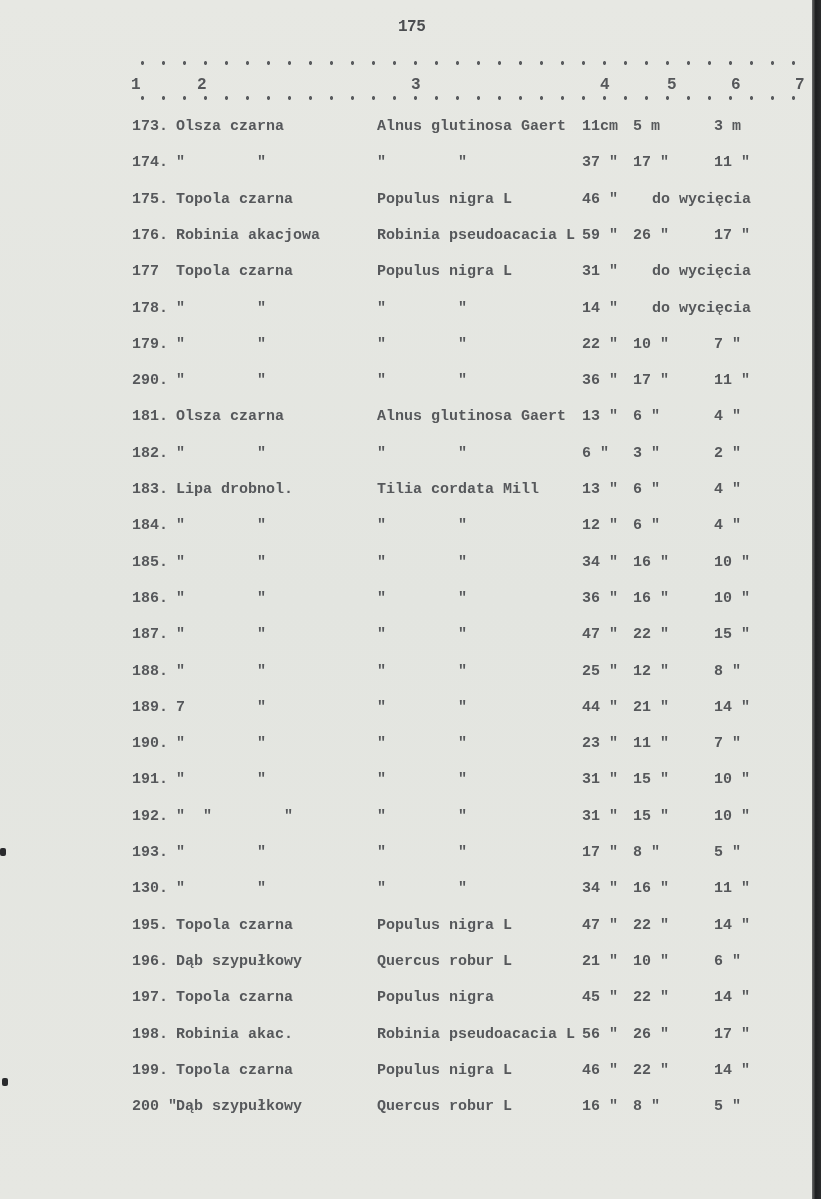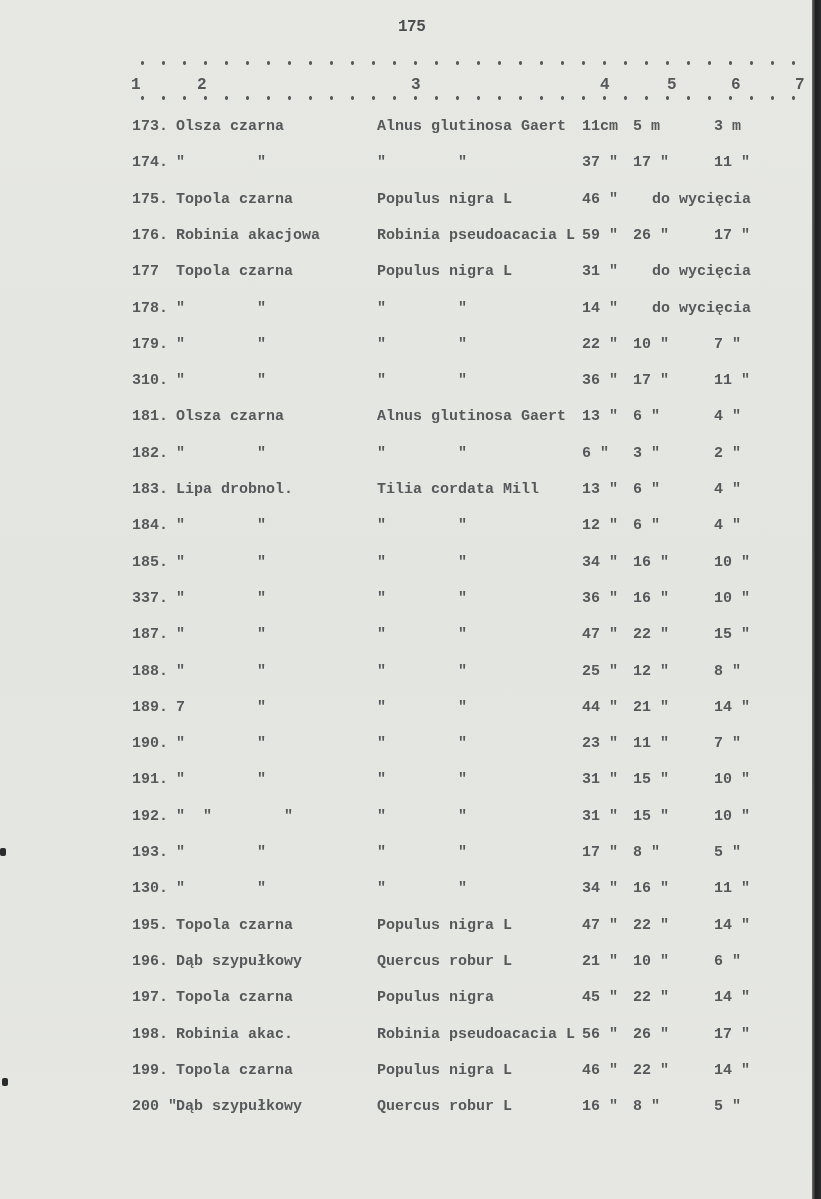--- a/index.html
+++ b/index.html
@@ -100,27 +100,27 @@
   <div class="dot-row dot-bottom"></div>
 
   <div id="rows">
       <div class="row" style="top: 118px;"><span class="c-no">173.</span><span class="c-pl">Olsza czarna</span><span class="c-lat">Alnus glutinosa Gaert</span><span class="c-4">11cm</span><span class="c-5">5 m</span><span class="c-6">3 m</span></div>
       <div class="row" style="top: 154.3px;"><span class="c-no">174.</span><span class="c-pl">"        "</span><span class="c-lat">"        "</span><span class="c-4">37 "</span><span class="c-5">17 "</span><span class="c-6">11 "</span></div>
       <div class="row" style="top: 190.6px;"><span class="c-no">175.</span><span class="c-pl">Topola czarna</span><span class="c-lat">Populus nigra L</span><span class="c-4">46 "</span><span class="c-wide">do wycięcia</span></div>
       <div class="row" style="top: 226.9px;"><span class="c-no">176.</span><span class="c-pl">Robinia akacjowa</span><span class="c-lat">Robinia pseudoacacia L</span><span class="c-4">59 "</span><span class="c-5">26 "</span><span class="c-6">17 "</span></div>
       <div class="row" style="top: 263.2px;"><span class="c-no">177</span><span class="c-pl">Topola czarna</span><span class="c-lat">Populus nigra L</span><span class="c-4">31 "</span><span class="c-wide">do wycięcia</span></div>
       <div class="row" style="top: 299.5px;"><span class="c-no">178.</span><span class="c-pl">"        "</span><span class="c-lat">"        "</span><span class="c-4">14 "</span><span class="c-wide">do wycięcia</span></div>
       <div class="row" style="top: 335.8px;"><span class="c-no">179.</span><span class="c-pl">"        "</span><span class="c-lat">"        "</span><span class="c-4">22 "</span><span class="c-5">10 "</span><span class="c-6">7 "</span></div>
-      <div class="row" style="top: 372.1px;"><span class="c-no">310.</span><span class="c-pl">"        "</span><span class="c-lat">"        "</span><span class="c-4">36 "</span><span class="c-5">17 "</span><span class="c-6">11 "</span></div>
+      <div class="row" style="top: 372.1px;"><span class="c-no">290.</span><span class="c-pl">"        "</span><span class="c-lat">"        "</span><span class="c-4">36 "</span><span class="c-5">17 "</span><span class="c-6">11 "</span></div>
       <div class="row" style="top: 408.4px;"><span class="c-no">181.</span><span class="c-pl">Olsza czarna</span><span class="c-lat">Alnus glutinosa Gaert</span><span class="c-4">13 "</span><span class="c-5">6 "</span><span class="c-6">4 "</span></div>
       <div class="row" style="top: 444.7px;"><span class="c-no">182.</span><span class="c-pl">"        "</span><span class="c-lat">"        "</span><span class="c-4">6 "</span><span class="c-5">3 "</span><span class="c-6">2 "</span></div>
       <div class="row" style="top: 481px;"><span class="c-no">183.</span><span class="c-pl">Lipa drobnol.</span><span class="c-lat">Tilia cordata Mill</span><span class="c-4">13 "</span><span class="c-5">6 "</span><span class="c-6">4 "</span></div>
       <div class="row" style="top: 517.3px;"><span class="c-no">184.</span><span class="c-pl">"        "</span><span class="c-lat">"        "</span><span class="c-4">12 "</span><span class="c-5">6 "</span><span class="c-6">4 "</span></div>
       <div class="row" style="top: 553.6px;"><span class="c-no">185.</span><span class="c-pl">"        "</span><span class="c-lat">"        "</span><span class="c-4">34 "</span><span class="c-5">16 "</span><span class="c-6">10 "</span></div>
-      <div class="row" style="top: 589.9px;"><span class="c-no">337.</span><span class="c-pl">"        "</span><span class="c-lat">"        "</span><span class="c-4">36 "</span><span class="c-5">16 "</span><span class="c-6">10 "</span></div>
+      <div class="row" style="top: 589.9px;"><span class="c-no">186.</span><span class="c-pl">"        "</span><span class="c-lat">"        "</span><span class="c-4">36 "</span><span class="c-5">16 "</span><span class="c-6">10 "</span></div>
       <div class="row" style="top: 626.2px;"><span class="c-no">187.</span><span class="c-pl">"        "</span><span class="c-lat">"        "</span><span class="c-4">47 "</span><span class="c-5">22 "</span><span class="c-6">15 "</span></div>
       <div class="row" style="top: 662.5px;"><span class="c-no">188.</span><span class="c-pl">"        "</span><span class="c-lat">"        "</span><span class="c-4">25 "</span><span class="c-5">12 "</span><span class="c-6">8 "</span></div>
       <div class="row" style="top: 698.8px;"><span class="c-no">189.</span><span class="c-pl">7        "</span><span class="c-lat">"        "</span><span class="c-4">44 "</span><span class="c-5">21 "</span><span class="c-6">14 "</span></div>
       <div class="row" style="top: 735.1px;"><span class="c-no">190.</span><span class="c-pl">"        "</span><span class="c-lat">"        "</span><span class="c-4">23 "</span><span class="c-5">11 "</span><span class="c-6">7 "</span></div>
       <div class="row" style="top: 771.4px;"><span class="c-no">191.</span><span class="c-pl">"        "</span><span class="c-lat">"        "</span><span class="c-4">31 "</span><span class="c-5">15 "</span><span class="c-6">10 "</span></div>
       <div class="row" style="top: 807.7px;"><span class="c-no">192.</span><span class="c-pl">"  "        "</span><span class="c-lat">"        "</span><span class="c-4">31 "</span><span class="c-5">15 "</span><span class="c-6">10 "</span></div>
       <div class="row" style="top: 844px;"><span class="c-no">193.</span><span class="c-pl">"        "</span><span class="c-lat">"        "</span><span class="c-4">17 "</span><span class="c-5">8 "</span><span class="c-6">5 "</span></div>
       <div class="row" style="top: 880.3px;"><span class="c-no">130.</span><span class="c-pl">"        "</span><span class="c-lat">"        "</span><span class="c-4">34 "</span><span class="c-5">16 "</span><span class="c-6">11 "</span></div>
       <div class="row" style="top: 916.6px;"><span class="c-no">195.</span><span class="c-pl">Topola czarna</span><span class="c-lat">Populus nigra L</span><span class="c-4">47 "</span><span class="c-5">22 "</span><span class="c-6">14 "</span></div>
       <div class="row" style="top: 952.9px;"><span class="c-no">196.</span><span class="c-pl">Dąb szypułkowy</span><span class="c-lat">Quercus robur L</span><span class="c-4">21 "</span><span class="c-5">10 "</span><span class="c-6">6 "</span></div>

